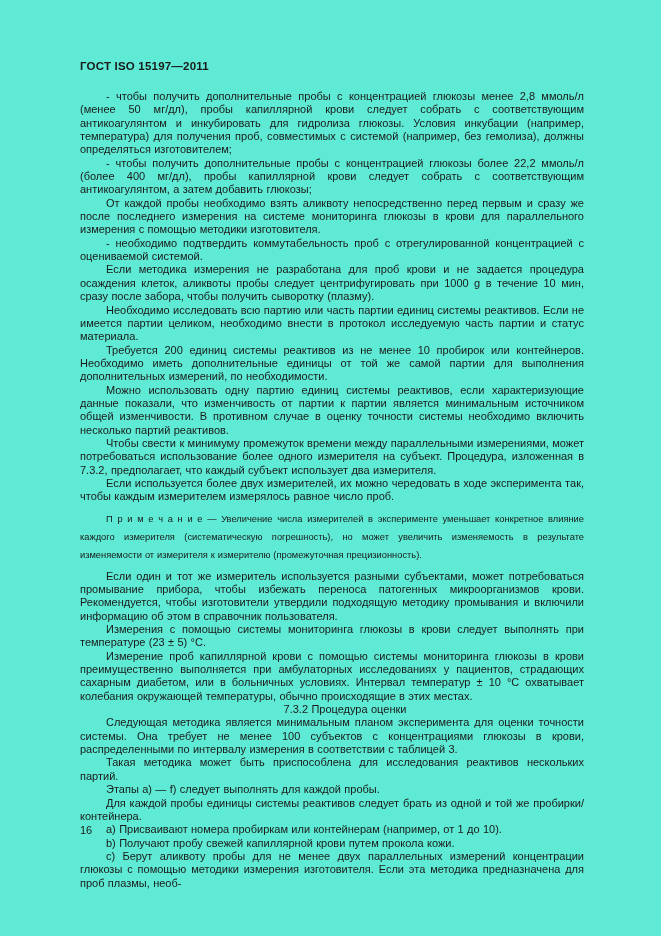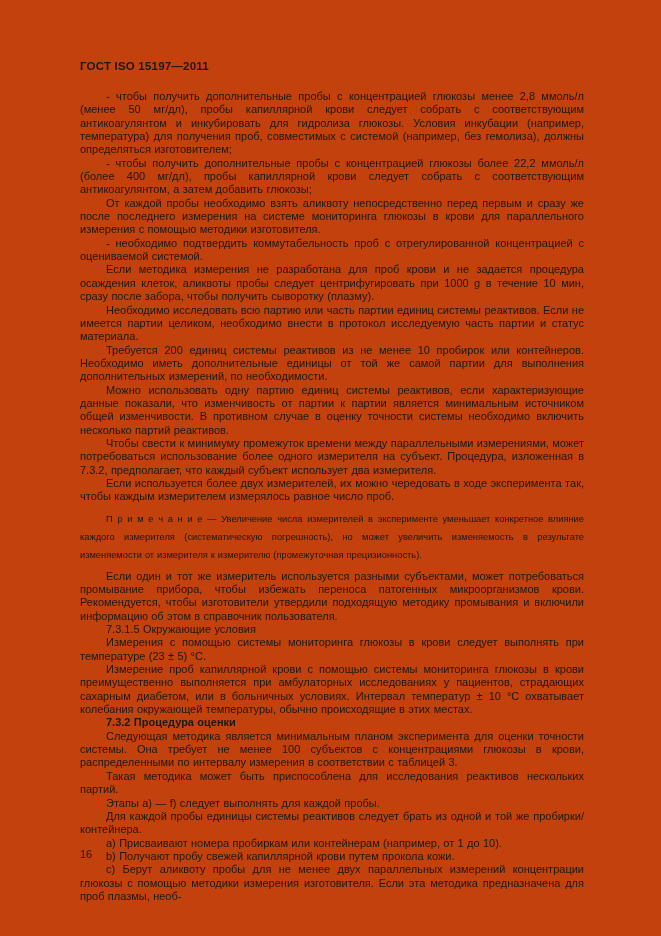--- a/index.html
+++ b/index.html
@@ -4,21 +4,21 @@
 <style>
   html, body {
     margin: 0;
     padding: 0;
     background: #ffffff;
   }
   .page {
     position: relative;
     width: 661px;
     height: 936px;
-    background: #c2410c;
+    background: #5eead4;
     color: #1a1a1a;
     font-family: "Liberation Sans", sans-serif;
     overflow: hidden;
   }
   .doc-header {
     position: absolute;
     left: 80px;
     top: 60px;
     font-size: 11.5px;
     font-weight: bold;
@@ -36,33 +36,33 @@
   .doc-body p.para {
     margin: 0;
     padding: 0;
     text-indent: 26px;
     word-spacing: 0.3px;
   }
   .doc-body p.heading {
     text-align: left;
   }
   .doc-body p.bold-heading {
-    font-weight: bold;
-    text-align: left;
+    font-weight: normal;
+    text-align: center;
   }
   .doc-body p.note {
     font-size: 9.3px;
     line-height: 18px;
     margin: 6px 0 6px 0;
     text-indent: 26px;
   }
   .page-number {
     position: absolute;
     left: 80px;
-    top: 848px;
+    top: 824px;
     font-size: 11px;
   }
 </style>
 </head>
 <body>
 
 <div class="page">
   <div class="doc-header">ГОСТ ISO 15197—2011</div>
 
   <div class="doc-body">
@@ -71,21 +71,20 @@
       <p class="para paragraph">От каждой пробы необходимо взять аликвоту непосредственно перед первым и сразу же после последнего измерения на системе мониторинга глюкозы в крови для параллельного измерения с помощью методики изготовителя.</p>
       <p class="para paragraph">- необходимо подтвердить коммутабельность проб с отрегулированной концентрацией с оцениваемой системой.</p>
       <p class="para paragraph">Если методика измерения не разработана для проб крови и не задается процедура осаждения клеток, аликвоты пробы следует центрифугировать при 1000 g в течение 10 мин, сразу после забора, чтобы получить сыворотку (плазму).</p>
       <p class="para paragraph">Необходимо исследовать всю партию или часть партии единиц системы реактивов. Если не имеется партии целиком, необходимо внести в протокол исследуемую часть партии и статус материала.</p>
       <p class="para paragraph">Требуется 200 единиц системы реактивов из не менее 10 пробирок или контейнеров. Необходимо иметь дополнительные единицы от той же самой партии для выполнения дополнительных измерений, по необходимости.</p>
       <p class="para paragraph">Можно использовать одну партию единиц системы реактивов, если характеризующие данные показали, что изменчивость от партии к партии является минимальным источником общей изменчивости. В противном случае в оценку точности системы необходимо включить несколько партий реактивов.</p>
       <p class="para paragraph">Чтобы свести к минимуму промежуток времени между параллельными измерениями, может потребоваться использование более одного измерителя на субъект. Процедура, изложенная в 7.3.2, предполагает, что каждый субъект использует два измерителя.</p>
       <p class="para paragraph">Если используется более двух измерителей, их можно чередовать в ходе эксперимента так, чтобы каждым измерителем измерялось равное число проб.</p>
       <p class="para note">П р и м е ч а н и е — Увеличение числа измерителей в эксперименте уменьшает конкретное влияние каждого измерителя (систематическую погрешность), но может увеличить изменяемость в результате изменяемости от измерителя к измерителю (промежуточная прецизионность).</p>
       <p class="para paragraph">Если один и тот же измеритель используется разными субъектами, может потребоваться промывание прибора, чтобы избежать переноса патогенных микроорганизмов крови. Рекомендуется, чтобы изготовители утвердили подходящую методику промывания и включили информацию об этом в справочник пользователя.</p>
-      <p class="para heading">7.3.1.5  Окружающие условия</p>
       <p class="para paragraph">Измерения с помощью системы мониторинга глюкозы в крови следует выполнять при температуре (23 ± 5) °C.</p>
       <p class="para paragraph">Измерение проб капиллярной крови с помощью системы мониторинга глюкозы в крови преимущественно выполняется при амбулаторных исследованиях у пациентов, страдающих сахарным диабетом, или в больничных условиях. Интервал температур ± 10 °C охватывает колебания окружающей температуры, обычно происходящие в этих местах.</p>
       <p class="para bold-heading">7.3.2  Процедура оценки</p>
       <p class="para paragraph">Следующая методика является минимальным планом эксперимента для оценки точности системы. Она требует не менее 100 субъектов с концентрациями глюкозы в крови, распределенными по интервалу измерения в соответствии с таблицей 3.</p>
       <p class="para paragraph">Такая методика может быть приспособлена для исследования реактивов нескольких партий.</p>
       <p class="para paragraph">Этапы a) — f) следует выполнять для каждой пробы.</p>
       <p class="para paragraph">Для каждой пробы единицы системы реактивов следует брать из одной и той же пробирки/контейнера.</p>
       <p class="para list-item">a) Присваивают номера пробиркам или контейнерам (например, от 1 до 10).</p>
       <p class="para list-item">b) Получают пробу свежей капиллярной крови путем прокола кожи.</p>
       <p class="para list-item">c) Берут аликвоту пробы для не менее двух параллельных измерений концентрации глюкозы с помощью методики измерения изготовителя. Если эта методика предназначена для проб плазмы, необ-</p>

